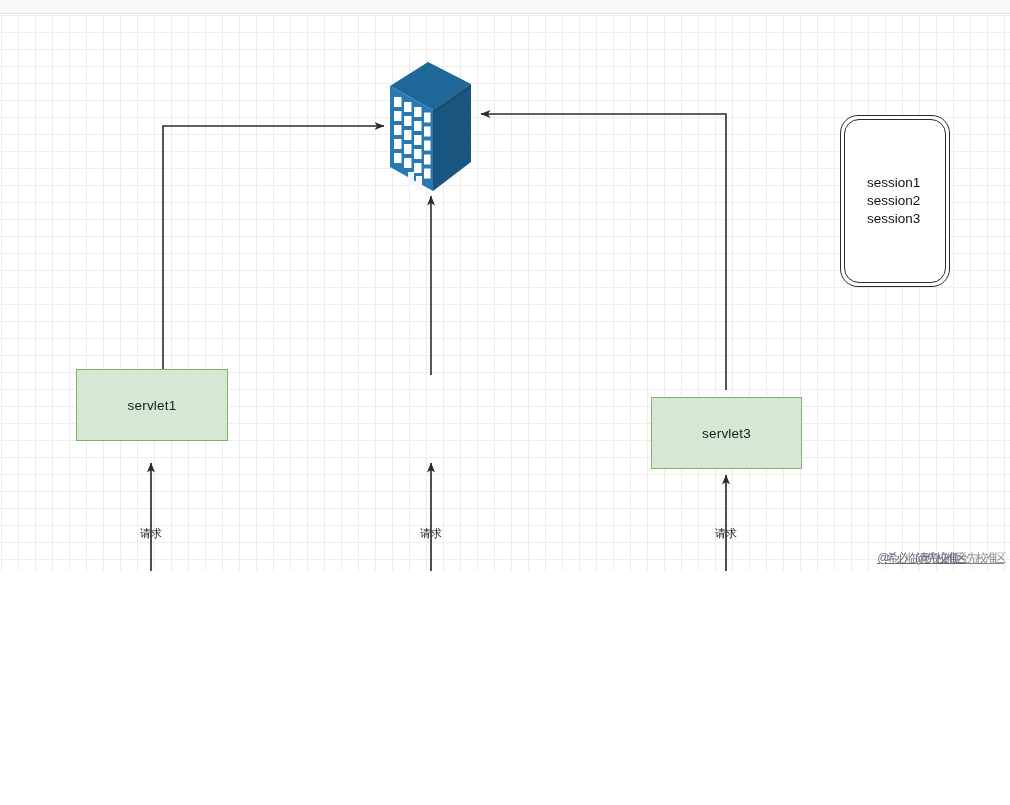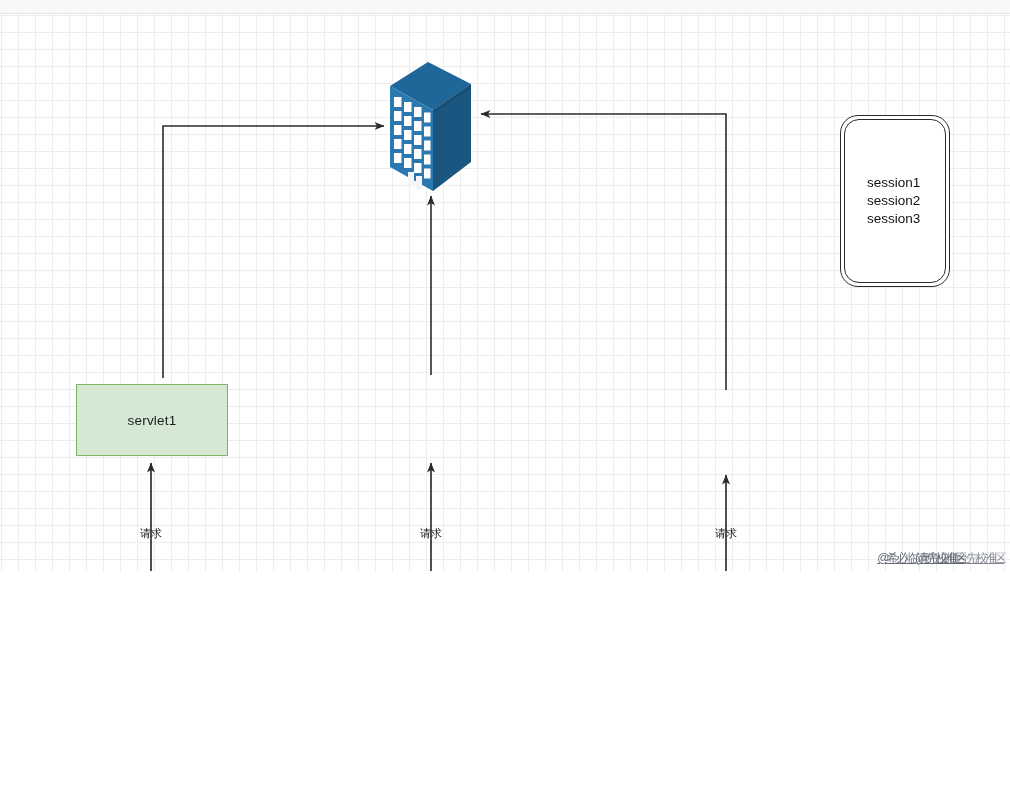--- a/index.html
+++ b/index.html
@@ -245,25 +245,28 @@
     </svg>
 
     <div id="session-box">
       <div id="session-box-inner">
         <div class="session-line">session1</div>
         <div class="session-line">session2</div>
         <div class="session-line">session3</div>
       </div>
     </div>
 
-    <div class="servlet-box" style="left:76px;top:370px;width:152px;height:72px;">
+    <div class="servlet-box" style="left:76px;top:355px;width:152px;height:72px;">
       <span>servlet1</span>
     </div>
 
 
+    <div class="servlet-box" style="left:651px;top:383px;width:151px;height:72px;">
+      <span>servlet3</span>
+    </div>
 
     <div class="req-label" style="left:151px;top:512px;">请求</div>
     <div class="req-label" style="left:431px;top:512px;">请求</div>
     <div class="req-label" style="left:726px;top:512px;">请求</div>
 
     <svg class="laptop" style="left:104px;top:596px;" viewBox="0 0 100 92" xmlns="http://www.w3.org/2000/svg">
       <g>
         <polygon points="30,46 72,12 94,42 52,76" fill="#9b9b9b"></polygon>
         <polygon points="35,45 71,17 88,41 52,69" fill="#efefef"></polygon>
         <polygon points="37,45.5 71,19.5 86.5,41 52,67" fill="#ffffff"></polygon>

